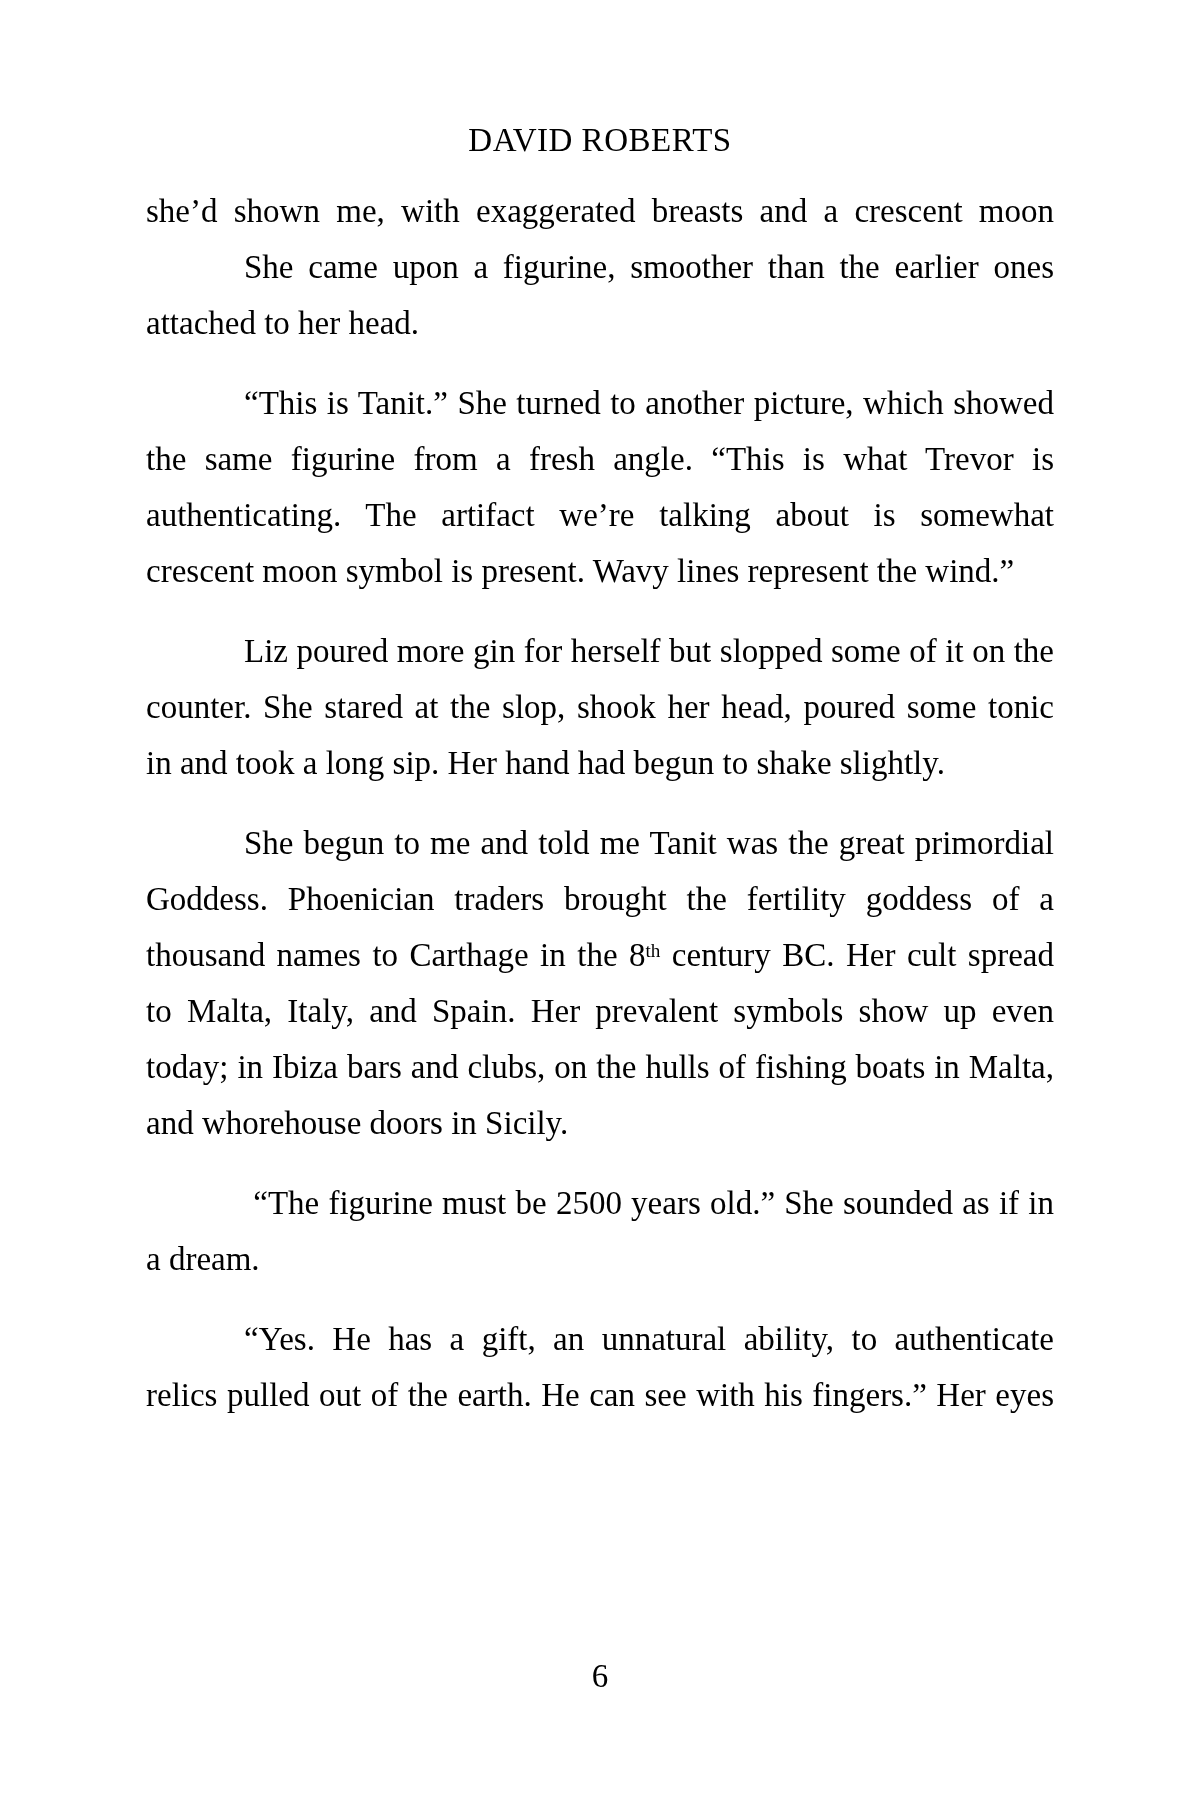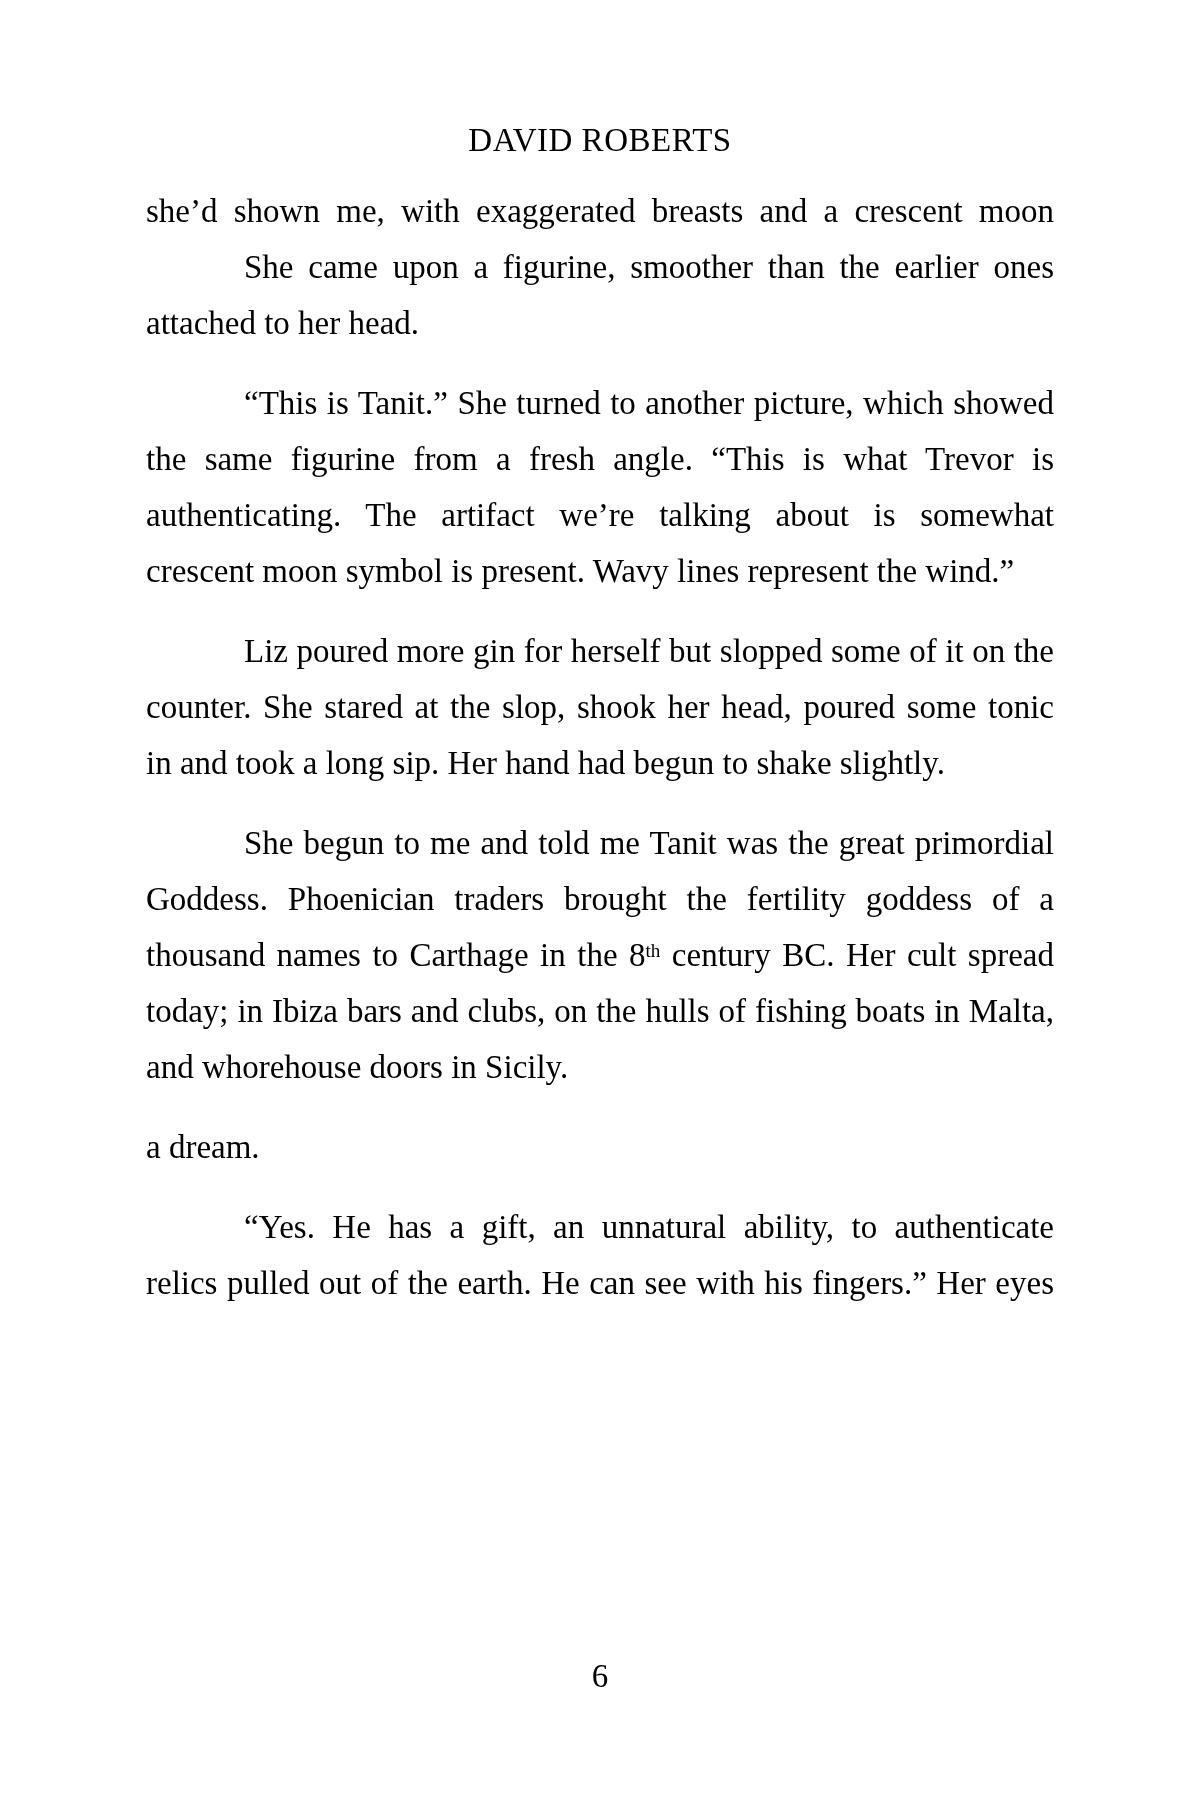--- a/index.html
+++ b/index.html
@@ -88,24 +88,26 @@
       </div>
       <div class="paragraph">
         <div class="line indent j">Liz poured more gin for herself but slopped some of it on the</div>
         <div class="line j">counter. She stared at the slop, shook her head, poured some tonic</div>
         <div class="line">in and took a long sip. Her hand had begun to shake slightly.</div>
       </div>
       <div class="paragraph">
         <div class="line indent j">She begun to me and told me Tanit was the great primordial</div>
         <div class="line j">Goddess. Phoenician traders brought the fertility goddess of a</div>
         <div class="line j">thousand names to Carthage in the 8<sup>th</sup> century BC. Her cult spread</div>
+        <div class="line j">to Malta, Italy, and Spain. Her prevalent symbols show up even</div>
         <div class="line j">today; in Ibiza bars and clubs, on the hulls of fishing boats in Malta,</div>
         <div class="line">and whorehouse doors in Sicily.</div>
       </div>
       <div class="paragraph">
+        <div class="line indent j">&nbsp;“The figurine must be 2500 years old.” She sounded as if in</div>
         <div class="line">a dream.</div>
       </div>
       <div class="paragraph">
         <div class="line indent j">“Yes. He has a gift, an unnatural ability, to authenticate</div>
         <div class="line j">relics pulled out of the earth. He can see with his fingers.” Her eyes</div>
       </div>
     </main>
 
   <div class="page-number">6</div>
 </div>

